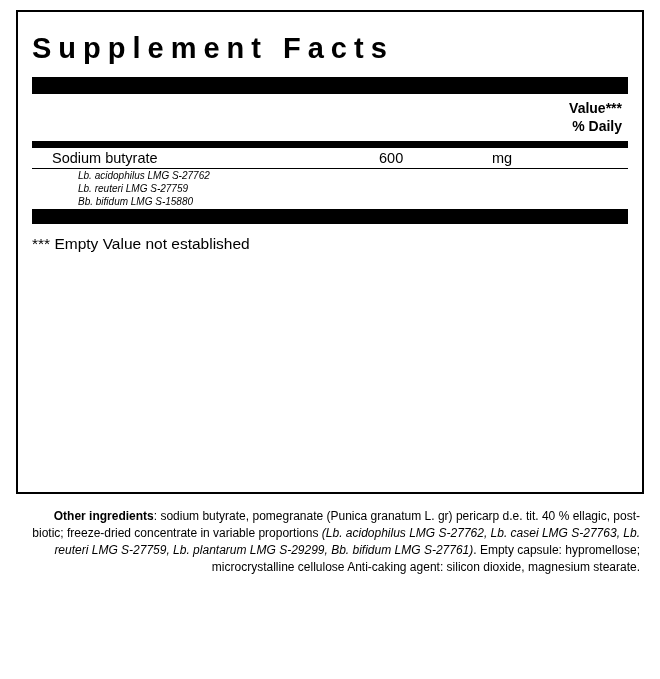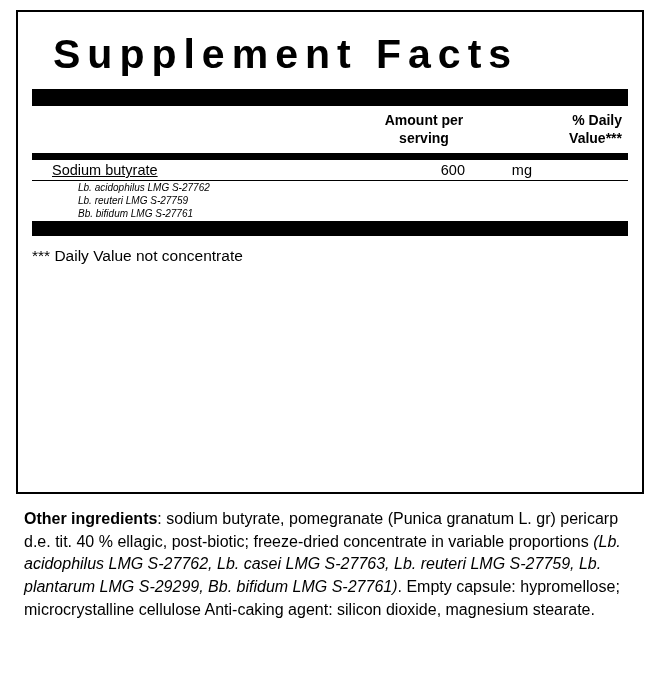--- a/index.html
+++ b/index.html
@@ -24,28 +24,27 @@
     position: absolute;
     left: 16px;
     top: 10px;
     width: 628px;
     height: 484px;
     border: 2px solid #000;
     box-sizing: border-box;
     padding: 0 14px;
   }
   .title {
-    font-size: 41px;
+    font-size: 29px;
     font-weight: bold;
     letter-spacing: 7px;
     line-height: 1;
     padding-top: 22px;
     padding-bottom: 6px;
     white-space: nowrap;
-    margin-left: 21px;
   }
   .serving-line {
     font-size: 15.5px;
     line-height: 1.42;
   }
   .bar-thick {
     height: 17px;
     background: #000;
     margin-top: 8px;
   }
@@ -84,28 +83,26 @@
     width: 100%;
     border-collapse: collapse;
   }
   .nutrient-table td {
     font-size: 14.5px;
     padding: 2px 0 2px 0;
     vertical-align: top;
   }
   .n-name {
     padding-left: 20px !important;
-    text-decoration: underline;
   }
   .n-amt {
-    text-align: right;
     width: 86px;
   }
   .n-unit {
-    text-align: right;
+    text-align: center;
     width: 60px;
     padding-left: 7px !important;
   }
   .n-dv {
     text-align: right;
     width: 96px;
   }
   .rowline td {
     border-bottom: 1.5px solid #000;
   }
@@ -118,22 +115,23 @@
   .footnotes {
     font-size: 15.5px;
     line-height: 1.47;
     padding-top: 9px;
   }
   .other {
     position: absolute;
     left: 24px;
     top: 508px;
     width: 616px;
-    font-size: 16px;
+    font-size: 12px;
     line-height: 1.42;
+    text-align: right;
   }
   .other b {
     font-weight: bold;
   }
   .other i {
     font-style: italic;
   }
 </style>
 </head>
 <body>
@@ -141,53 +139,49 @@
 <div class="page">
 
   <div class="panel">
 
     <div class="title">Supplement Facts</div>
 
 
     <div class="bar-thick"></div>
 
     <div class="hdr-row">
-      <div class="hdr-amount">
-        <div>Amount per</div>
-        <div>serving</div>
-      </div>
       <div class="hdr-dv">
+        <div>Value***</div>
         <div>% Daily</div>
-        <div>Value***</div>
       </div>
     </div>
 
     <div class="bar-med"></div>
 
     <table class="nutrient-table">
       <tbody>
         <tr class="rowline">
           <td class="n-name">Sodium butyrate</td>
           <td class="n-amt">600</td>
           <td class="n-unit">mg</td>
           <td class="n-dv"></td>
         </tr>
       </tbody>
     </table>
 
     <div class="sub-list">
       <div>Lb. acidophilus LMG S-27762</div>
       <div>Lb. reuteri LMG S-27759</div>
-      <div>Bb. bifidum LMG S-27761</div>
+      <div>Bb. bifidum LMG S-15880</div>
     </div>
 
     <div class="bar-thick2"></div>
 
     <div class="footnotes">
-      <div>*** Daily Value not concentrate</div>
+      <div>*** Empty Value not established</div>
     </div>
 
   </div>
 
   <div class="other">
     <b>Other ingredients</b><span>: sodium butyrate, pomegranate (Punica granatum L. gr) pericarp d.e. tit. 40 % ellagic, post-biotic; freeze-dried concentrate in variable proportions </span><i>(Lb. acidophilus LMG S-27762, Lb. casei LMG S-27763, Lb. reuteri LMG S-27759, Lb. plantarum LMG S-29299, Bb. bifidum LMG S-27761)</i><span>. Empty capsule: hypromellose; microcrystalline cellulose Anti-caking agent: silicon dioxide, magnesium stearate.</span>
   </div>
 
 </div>
 

